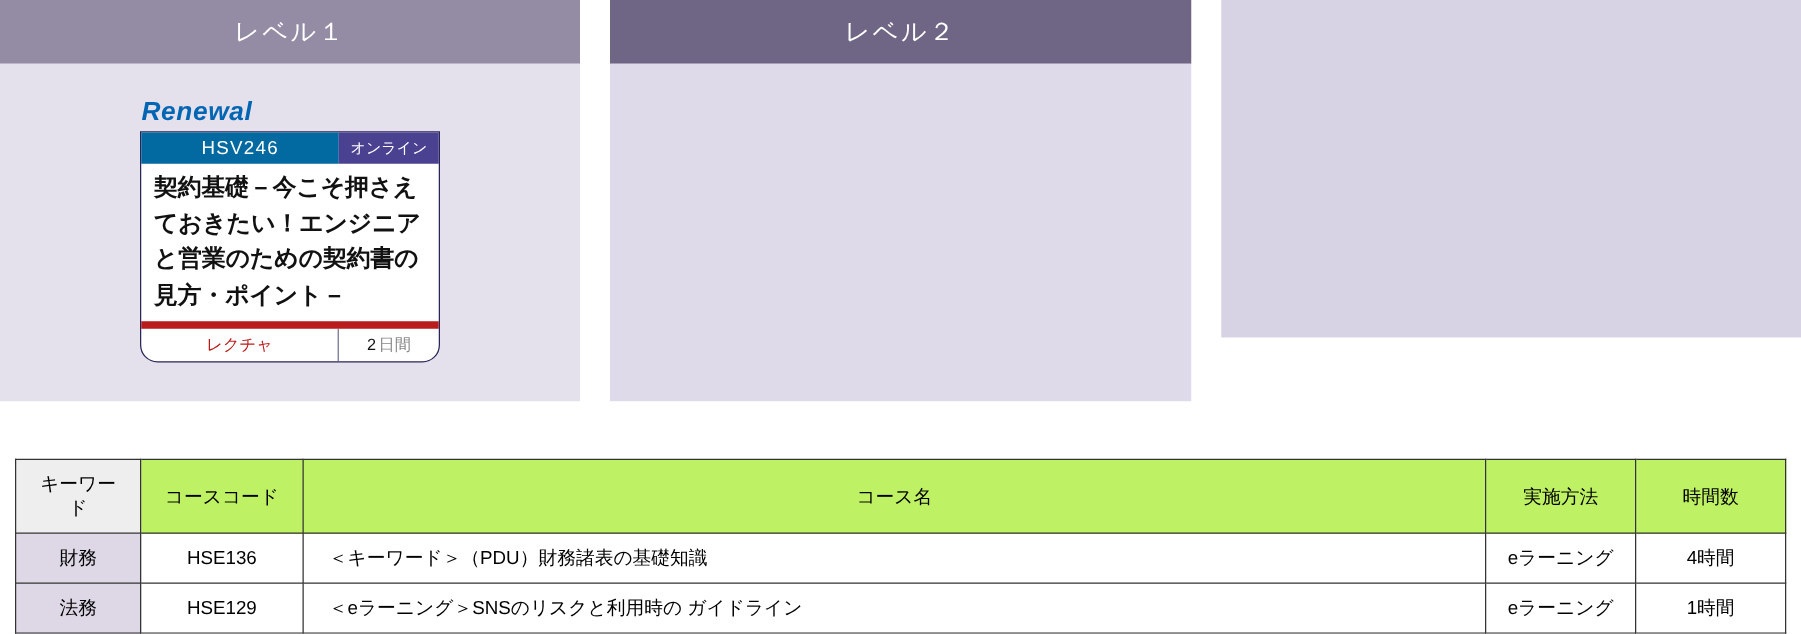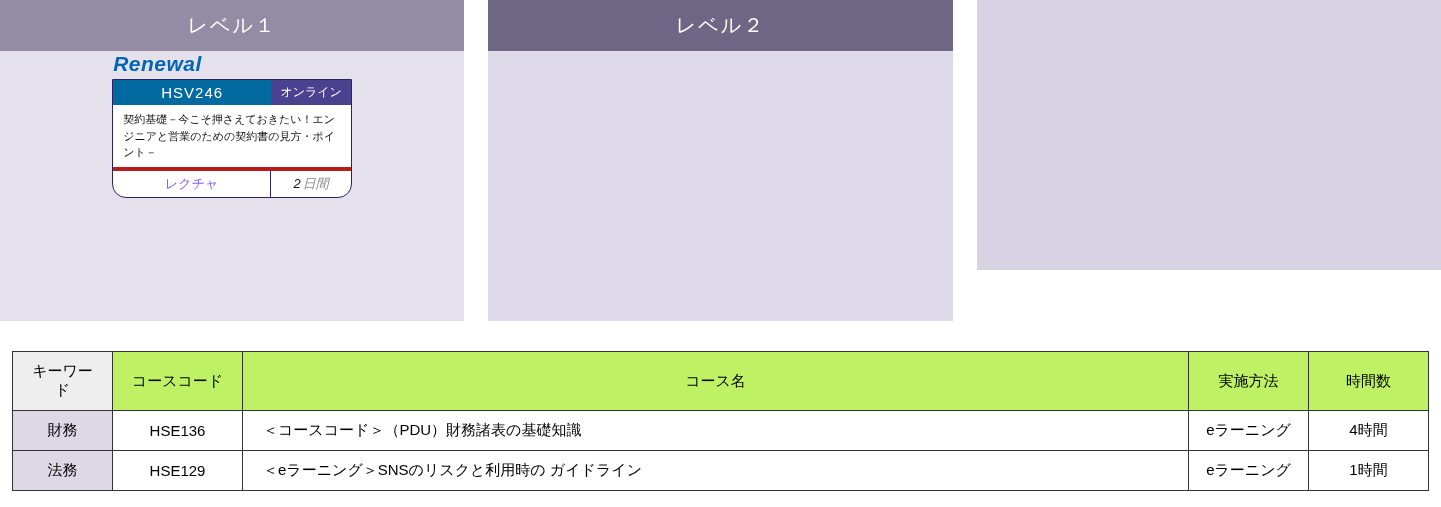--- a/index.html
+++ b/index.html
@@ -39,20 +39,21 @@
   }
   .level-body.alt1 { background: #dedae9; }
   .level-body.alt2 { background: #d7d2e4; }
   .course-card {
     width: 240px;
     background: #fff;
     border: 1px solid #2a2558;
     border-radius: 0 0 14px 14px;
     overflow: visible;
     position: relative;
+    margin-top: 26px;
   }
   .renewal {
     position: absolute;
     top: -28px;
     left: 0;
     font-style: italic;
     font-weight: 700;
     font-size: 21px;
     color: #0066b3;
     letter-spacing: 0.5px;
@@ -72,48 +73,49 @@
   .card-mode {
     width: 80px;
     background: #4a4190;
     color: #fff;
     text-align: center;
     padding: 4px 0;
     font-size: 12px;
   }
   .card-title {
     padding: 6px 10px;
-    font-size: 11px;
+    font-size: 19px;
     line-height: 1.5;
     color: #111;
-    border-bottom: 4px solid #b91c1c;
+    border-bottom: 6px solid #b91c1c;
+    font-weight: bold;
   }
   .card-bottom {
     display: flex;
     font-size: 13px;
   }
   .card-type {
     flex: 1;
     text-align: center;
-    color: #8b5cf6;
+    color: #b91c1c;
     padding: 4px 0;
     border-right: 1px solid #2a2558;
     border-bottom-left-radius: 14px;
   }
   .card-days {
     width: 80px;
     text-align: center;
     padding: 4px 0;
     color: #888;
-    font-style: italic;
   }
   .card-days .num { color: #111; margin-right: 2px; }
   
   .table-wrap {
     padding: 30px 12px 0 12px;
+    margin-top: 16px;
   }
   table.course-table {
     width: 100%;
     border-collapse: collapse;
   }
   table.course-table th,
   table.course-table td {
     border: 1px solid #333;
     padding: 10px 12px;
     font-size: 15px;
@@ -174,21 +176,21 @@
         <th class="code">コースコード</th>
         <th class="name">コース名</th>
         <th class="method">実施方法</th>
         <th class="hours">時間数</th>
       </tr>
     </thead>
     <tbody>
       <tr>
         <td class="keyword">財務</td>
         <td class="code">HSE136</td>
-        <td class="name">＜コースコード＞（PDU）財務諸表の基礎知識</td>
+        <td class="name">＜キーワード＞（PDU）財務諸表の基礎知識</td>
         <td class="method">eラーニング</td>
         <td class="hours">4時間</td>
       </tr>
       <tr>
         <td class="keyword">法務</td>
         <td class="code">HSE129</td>
         <td class="name">＜eラーニング＞SNSのリスクと利用時の ガイドライン</td>
         <td class="method">eラーニング</td>
         <td class="hours">1時間</td>
       </tr>

